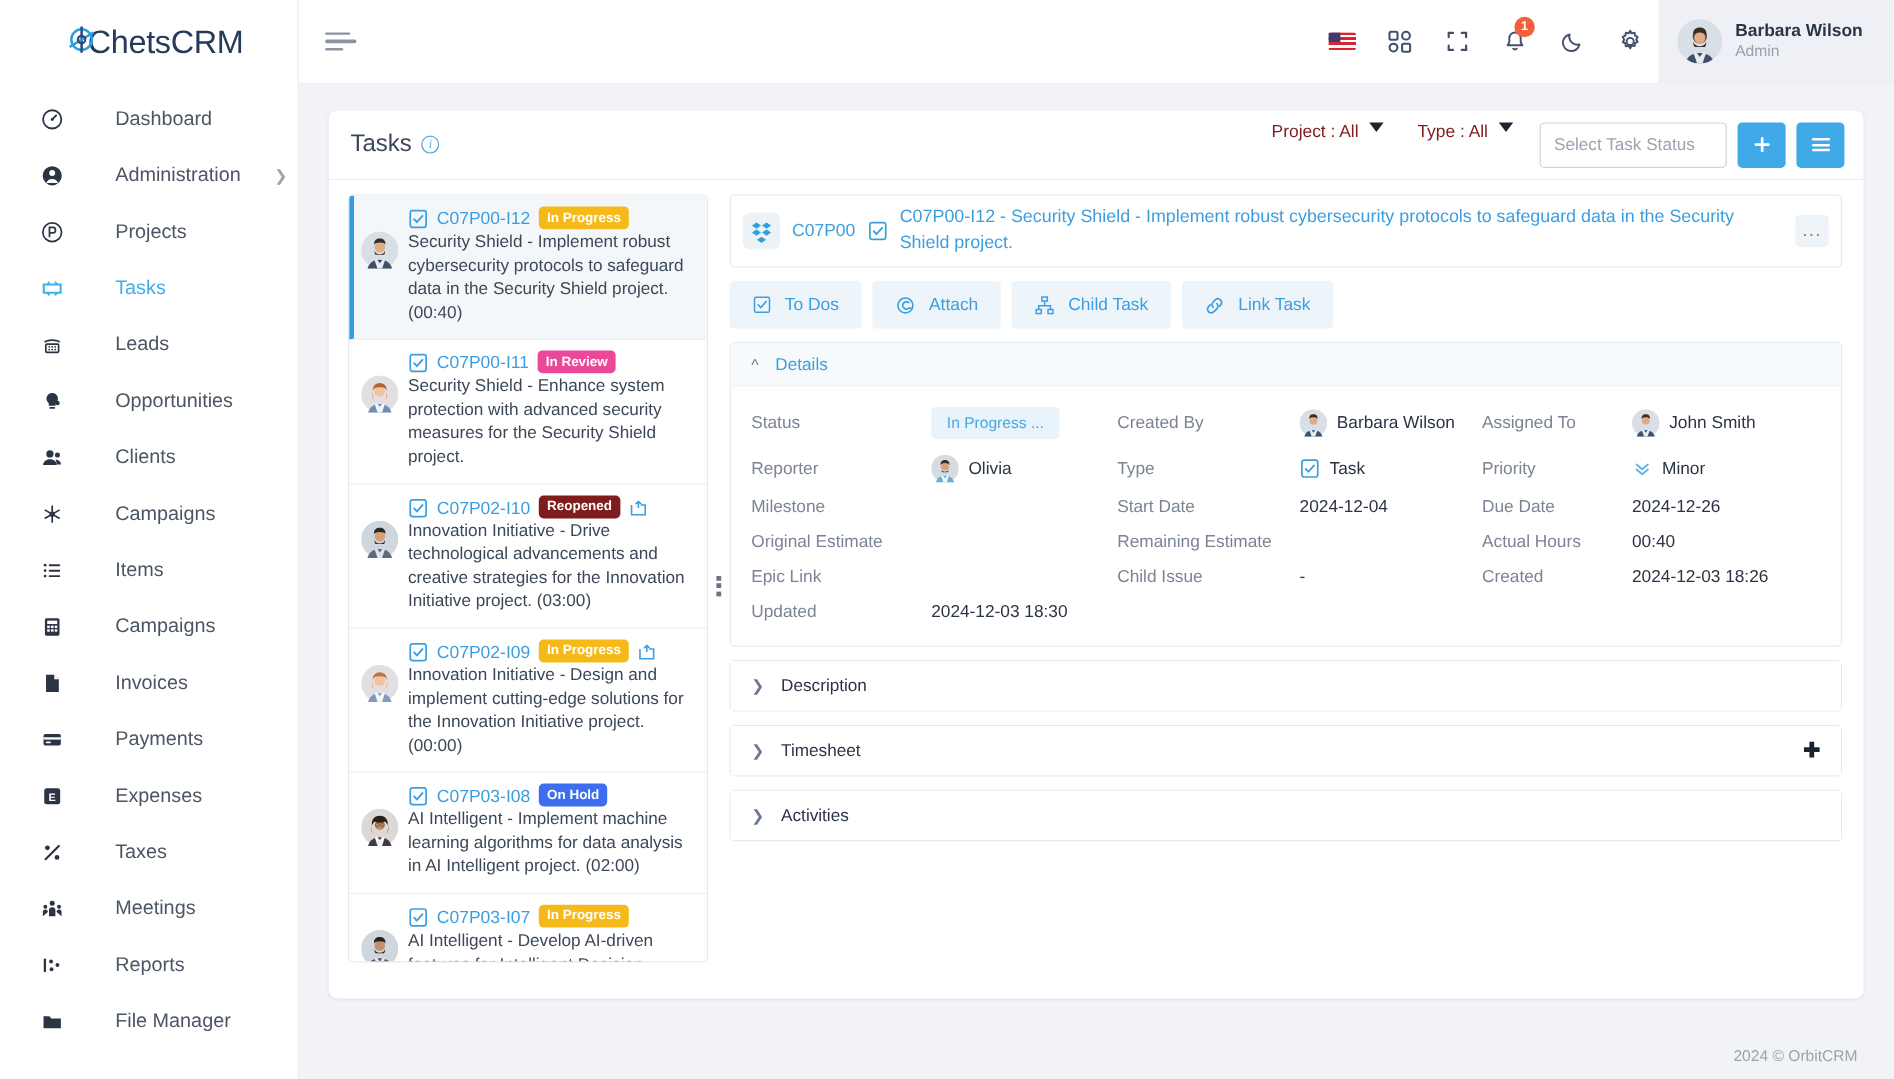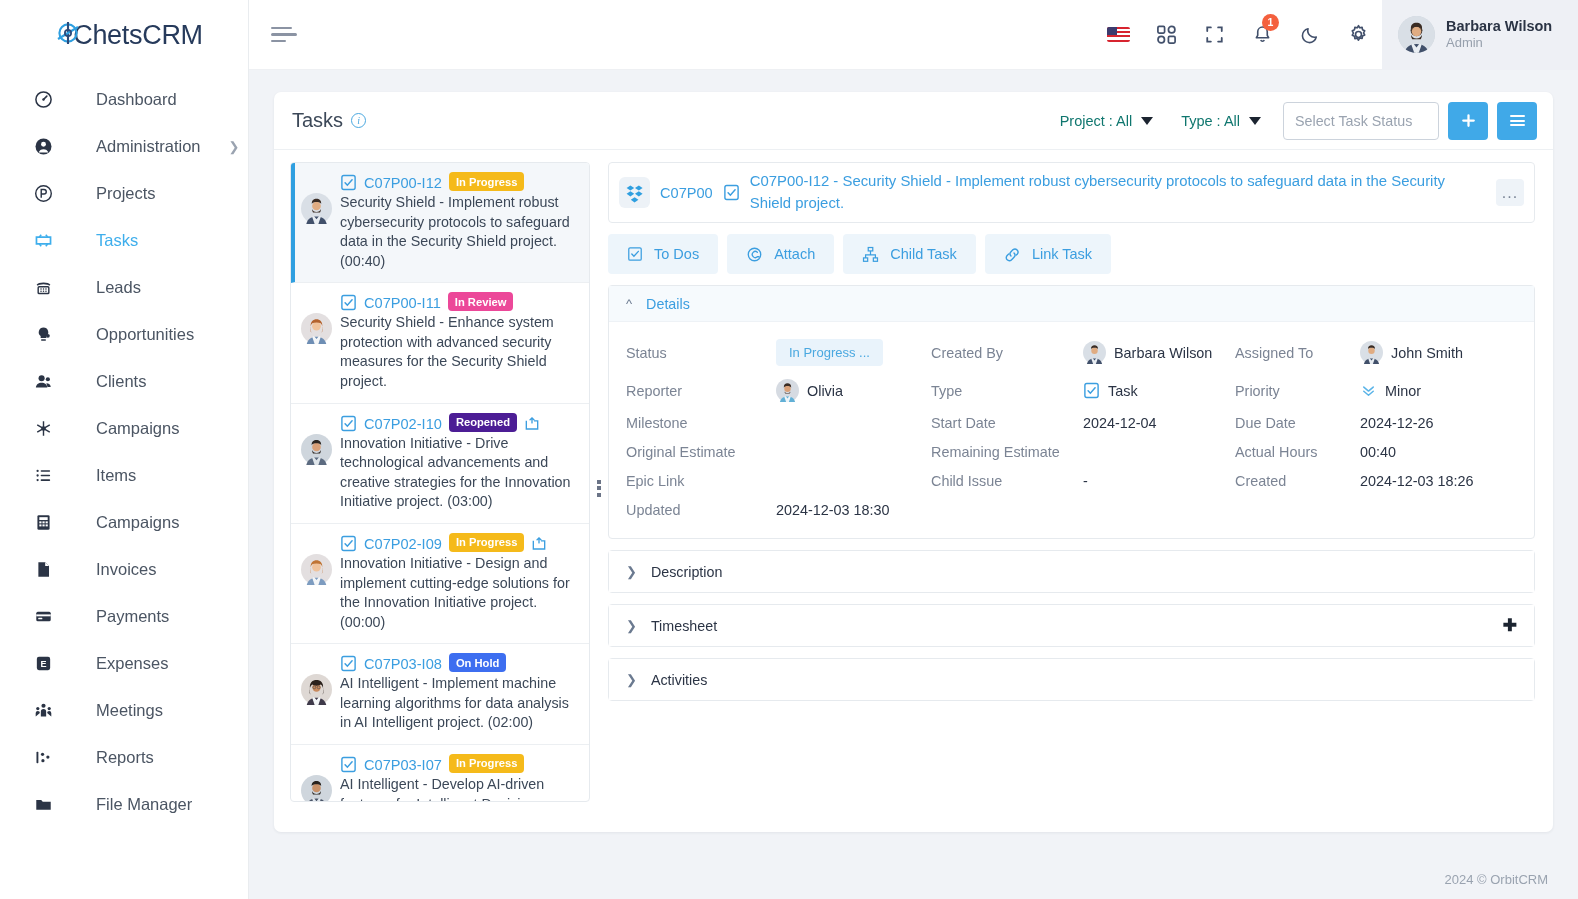--- a/index.html
+++ b/index.html
@@ -101,22 +101,22 @@
   .page-title { font-size: 20px; color: #3c4858; font-weight: 400; }
   .info-icon {
     width: 15px; height: 15px; border-radius: 50%;
     border: 1.4px solid #4aa8e0; color: #4aa8e0; font-size: 10px;
     display: inline-flex; align-items: center; justify-content: center;
     margin-left: 8px; font-style: italic; font-family: "Liberation Serif", serif;
     cursor: pointer; vertical-align: middle;
   }
   .head-tools { margin-left: auto; display: flex; align-items: center; gap: 0; }
   .filter-drop {
-    display: flex; align-items: center; gap: 9px;
-    font-size: 14.5px; color: #0f766e; padding: 0 14px;
+    display: flex; align-items: flex-start; gap: 9px;
+    font-size: 14.5px; color: #7f1d1d; padding: 0 14px;
     cursor: pointer; height: 38px;
   }
   .caret-dn {
     width: 0; height: 0; border-left: 6px solid transparent;
     border-right: 6px solid transparent; border-top: 8px solid #1c2430;
   }
   .status-input {
     width: 156px; height: 38px; border: 1px solid #ccd3dc; border-radius: 4px;
     padding: 0 11px; font-size: 14.3px; color: #3c4858; outline: none;
     margin-left: 8px; font-family: "Liberation Sans", sans-serif;
@@ -377,20 +377,30 @@
       <div class="nav-item">
         <span class="ic">
           <svg width="19" height="19" viewBox="0 0 20 20">
               <rect x="3" y="3" width="14" height="14" rx="2.2" fill="currentColor"></rect>
               <text x="10" y="14" font-size="9.5" font-family="Liberation Sans, sans-serif" font-weight="700" fill="#fff" text-anchor="middle">E</text>
             </svg>
         </span>
         <span class="lbl">Expenses</span>
       </div>
 
+      <div class="nav-item">
+        <span class="ic">
+          <svg width="19" height="19" viewBox="0 0 20 20">
+              <path d="M4.2 15.8L15.8 4.2" stroke="currentColor" stroke-width="1.9" stroke-linecap="round"></path>
+              <circle cx="5.8" cy="5.8" r="2.1" fill="currentColor"></circle>
+              <circle cx="14.2" cy="14.2" r="2.1" fill="currentColor"></circle>
+            </svg>
+        </span>
+        <span class="lbl">Taxes</span>
+      </div>
 
       <div class="nav-item">
         <span class="ic">
           <svg width="19" height="19" viewBox="0 0 20 20">
               <circle cx="10" cy="5" r="2.2" fill="currentColor"></circle>
               <path d="M7.2 16.4v-5.2a2.8 2.8 0 0 1 5.6 0v5.2" fill="currentColor"></path>
               <circle cx="4" cy="8" r="1.7" fill="currentColor"></circle>
               <path d="M1.8 16.4v-3.8a2.2 2.2 0 0 1 4.4 0" fill="currentColor"></path>
               <circle cx="16" cy="8" r="1.7" fill="currentColor"></circle>
               <path d="M13.8 12.6a2.2 2.2 0 0 1 4.4 0v3.8" fill="currentColor"></path>
@@ -594,21 +604,21 @@
               </span>
               <div class="t-body">
                 <div class="t-top">
                   <span>
                     <svg width="17" height="17" viewBox="0 0 18 18">
                         <rect x="2" y="1.6" width="14" height="14.8" rx="2" fill="none" stroke="#3b9ee0" stroke-width="1.5"></rect>
                         <path d="M5.4 9.2l2.4 2.6 5-5.6" fill="none" stroke="#3b9ee0" stroke-width="1.6" stroke-linecap="round"></path>
                       </svg>
                   </span>
                   <span class="t-code">C07P02-I10</span>
-                  <span class="chip" style="background:#4c1d95">Reopened</span>
+                  <span class="chip" style="background:#7f1d1d">Reopened</span>
                   <span>
                     <svg width="16" height="16" viewBox="0 0 18 18">
                         <path d="M2.6 5.4v9.2h12.8V5.4h-4.2" fill="none" stroke="#3b9ee0" stroke-width="1.5"></path>
                         <path d="M9 2.2v5.6M9 2.2l-2.2 2M9 2.2l2.2 2" fill="none" stroke="#3b9ee0" stroke-width="1.5" stroke-linecap="round"></path>
                       </svg>
                   </span>
                 </div>
                 <div class="t-desc">Innovation Initiative - Drive technological advancements and creative strategies for the Innovation Initiative project. (03:00)</div>
               </div>
             </div>

